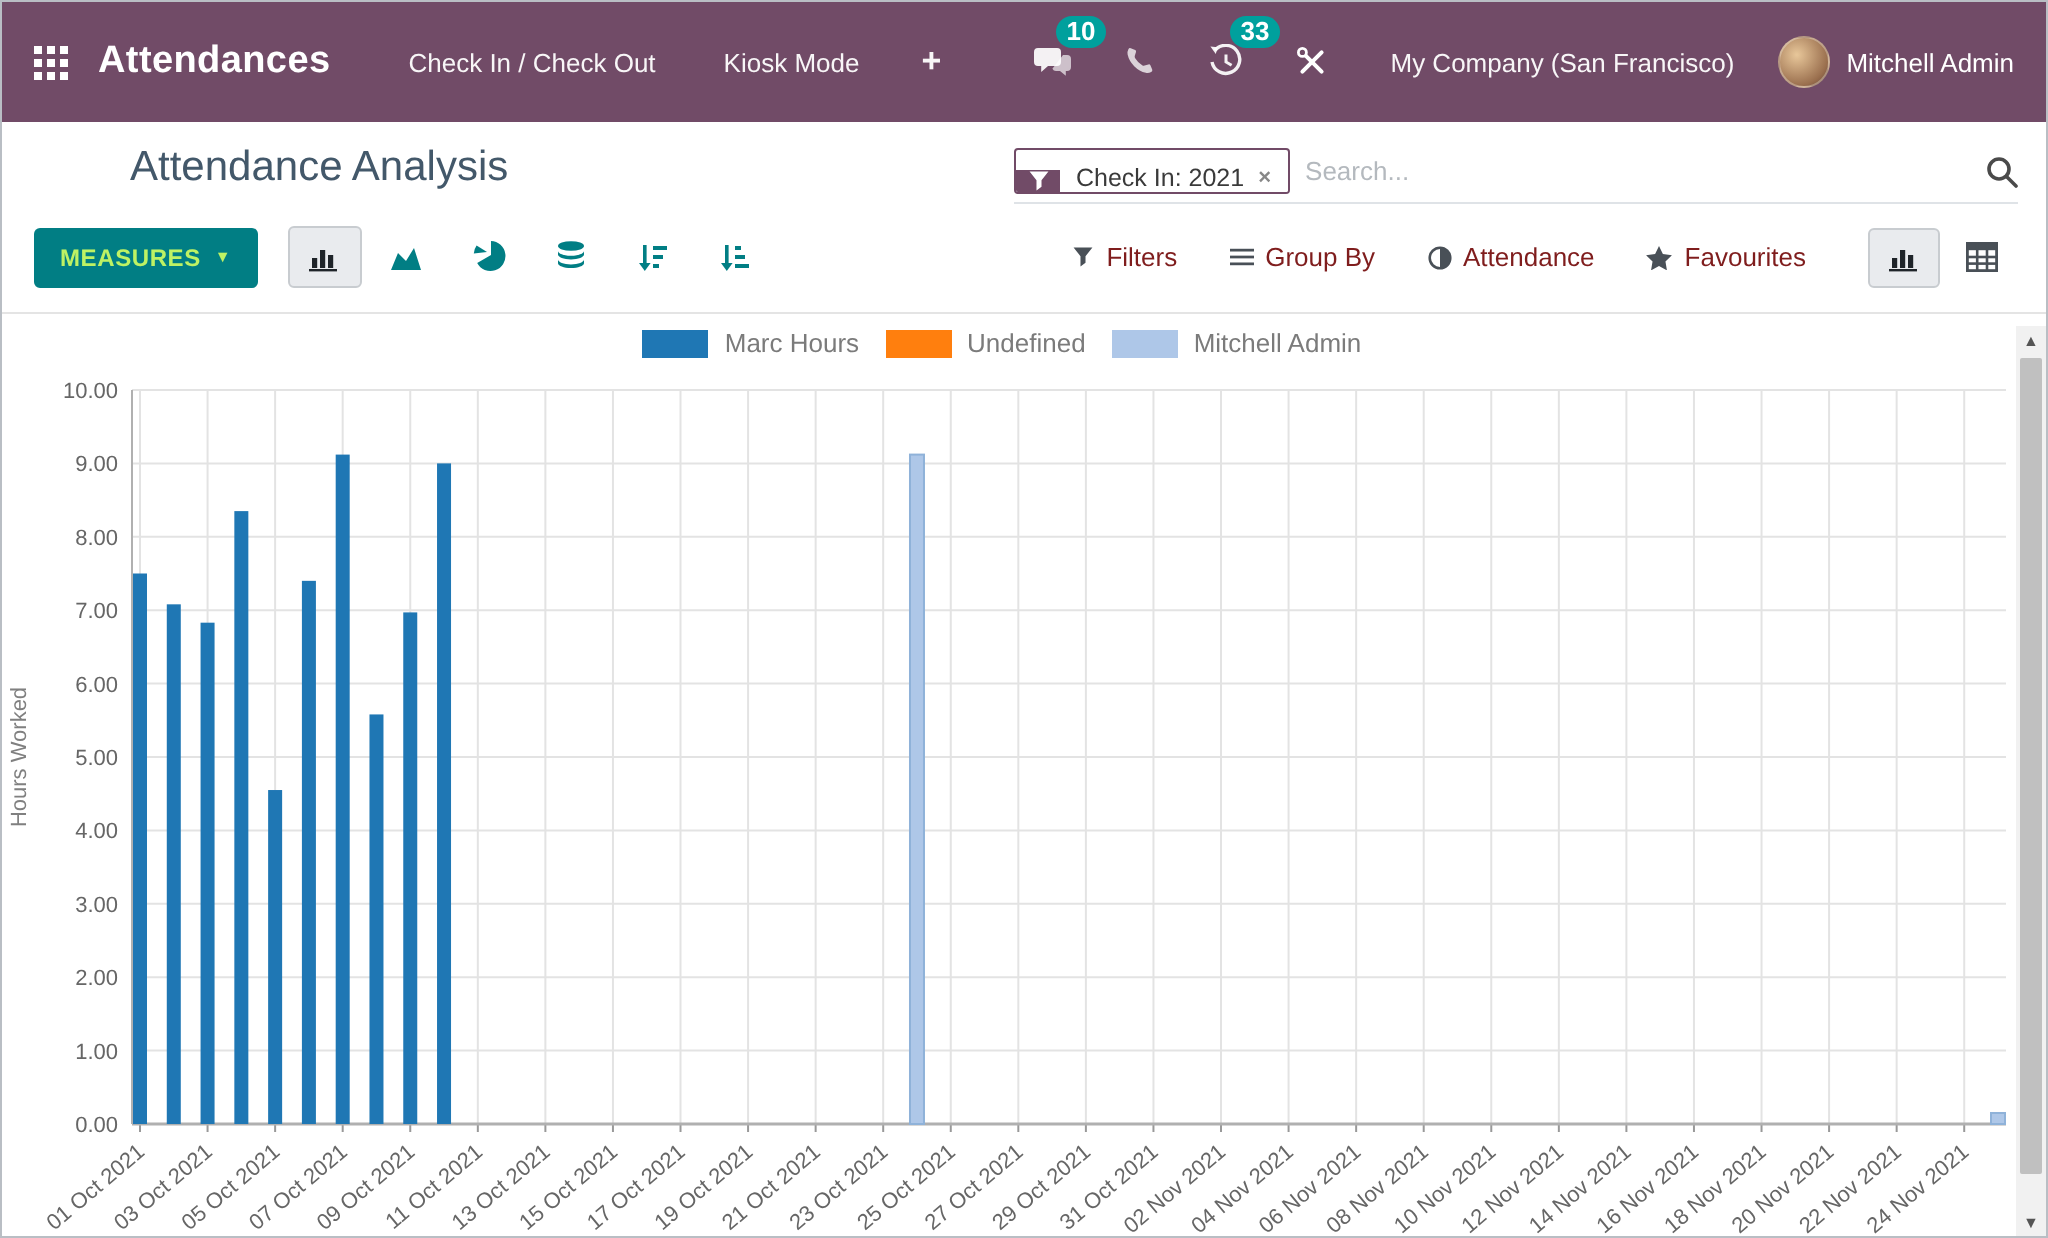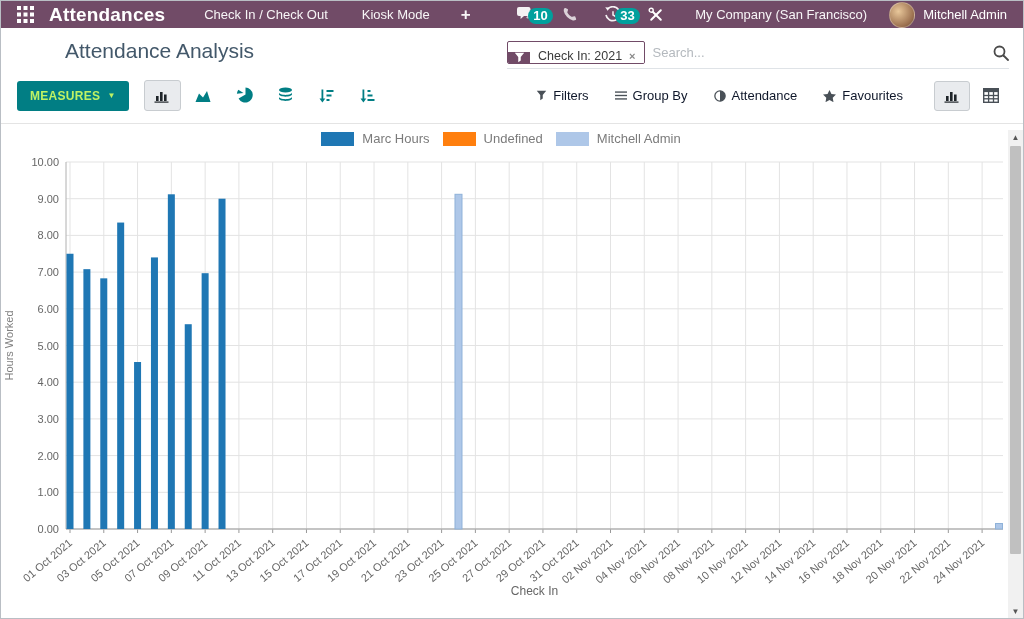--- a/index.html
+++ b/index.html
@@ -1,21 +1,21 @@
 <!DOCTYPE html>
 <html><head>
 <meta charset="utf-8">
 <style>
   * { margin:0; padding:0; box-sizing:border-box; }
   html,body { width:1024px; height:619px; }
   body { font-family:"Liberation Sans", sans-serif; background:#fff; }
   .page { width:1024px; height:619px; border:1px solid #b9bec4; display:flex; flex-direction:column; overflow:hidden; background:#fff; }
 
   
-  .navbar { height:27px; background:#714b67; display:flex; align-items:center; color:#fff; flex-shrink:0; }
+  .navbar { height:60px; background:#714b67; display:flex; align-items:center; color:#fff; flex-shrink:0; }
   .apps-btn { padding:0 15px 0 16px; display:flex; align-items:center; cursor:pointer; height:100%; }
   .brand { font-size:19px; font-weight:700; margin-right:22px; letter-spacing:.2px; }
   .nav-item { font-size:13px; padding:0 17px; height:100%; display:flex; align-items:center; color:rgba(255,255,255,.95); cursor:pointer; }
   .nav-plus { font-size:17px; font-weight:700; padding:0 14px; }
   .systray { margin-left:auto; display:flex; align-items:center; height:100%; }
   .tray-icon { position:relative; padding:0 13px; display:flex; align-items:center; height:100%; cursor:pointer; }
   .badge { position:absolute; top:7px; left:24px; background:#00a09d; color:#fff; font-size:13px; font-weight:700; border-radius:9px; padding:1px 5px 2px; line-height:1; }
   .company { font-size:13px; padding:0 18px; }
   .usermenu { display:flex; align-items:center; padding:0 16px 0 4px; cursor:pointer; }
   .avatar { width:26px; height:26px; border-radius:50%; background:radial-gradient(circle at 35% 35%, #e8c79a, #9a6f4e 70%, #5d4030); margin-right:8px; border:1px solid rgba(255,255,255,.3); }
@@ -33,21 +33,21 @@
   .search-input { border:none; outline:none; flex:1; font-size:13px; color:#0369a1; padding:2px 8px; font-family:inherit; }
   .search-input::placeholder { color:#b4b9be; }
   .cp-bottom { display:flex; justify-content:space-between; align-items:center; padding:8px 14px 12px 16px; }
   .cp-left { display:flex; align-items:center; }
   .btn-primary { background:#017e84; color:#bef264; border:none; border-radius:3px; height:30px; padding:0 13px; font-size:12px; font-weight:700; letter-spacing:.3px; display:flex; align-items:center; gap:7px; cursor:pointer; font-family:inherit; }
   .caret { font-size:8px; }
   .charttype-group { display:flex; align-items:center; margin-left:15px; gap:4px; }
   .icon-btn { width:37px; height:31px; display:flex; align-items:center; justify-content:center; background:transparent; border:1px solid transparent; border-radius:3px; color:#017e84; cursor:pointer; }
   .icon-btn.selected { background:#e9ebee; border-color:#c8ccd0; color:#1f2429; }
   .cp-right { display:flex; align-items:center; gap:8px; }
-  .filter-menu { display:flex; align-items:center; gap:6px; font-size:13px; color:#0f172a; padding:0 9px; cursor:pointer; }
+  .filter-menu { display:flex; align-items:center; gap:6px; font-size:13px; color:#7f1d1d; padding:0 9px; cursor:pointer; }
   .view-switcher { display:flex; align-items:center; margin-left:14px; gap:3px; }
   .vs-btn { width:36px; height:30px; display:flex; align-items:center; justify-content:center; border:1px solid transparent; border-radius:3px; color:#495057; cursor:pointer; }
   .vs-btn.active { background:#e9ebee; border-color:#c8ccd0; color:#1f2429; }
 
   
   .content { position:relative; flex:1; background:#fff; overflow:hidden; }
   .legend { position:absolute; top:7px; left:0; width:1000px; display:flex; justify-content:center; align-items:center; gap:13px; z-index:2; }
   .legend-item { display:flex; align-items:center; gap:8px; cursor:pointer; }
   .legend-swatch { width:33px; height:14px; display:inline-block; }
   .legend-label { font-size:13px; color:#7b7b7b; }

